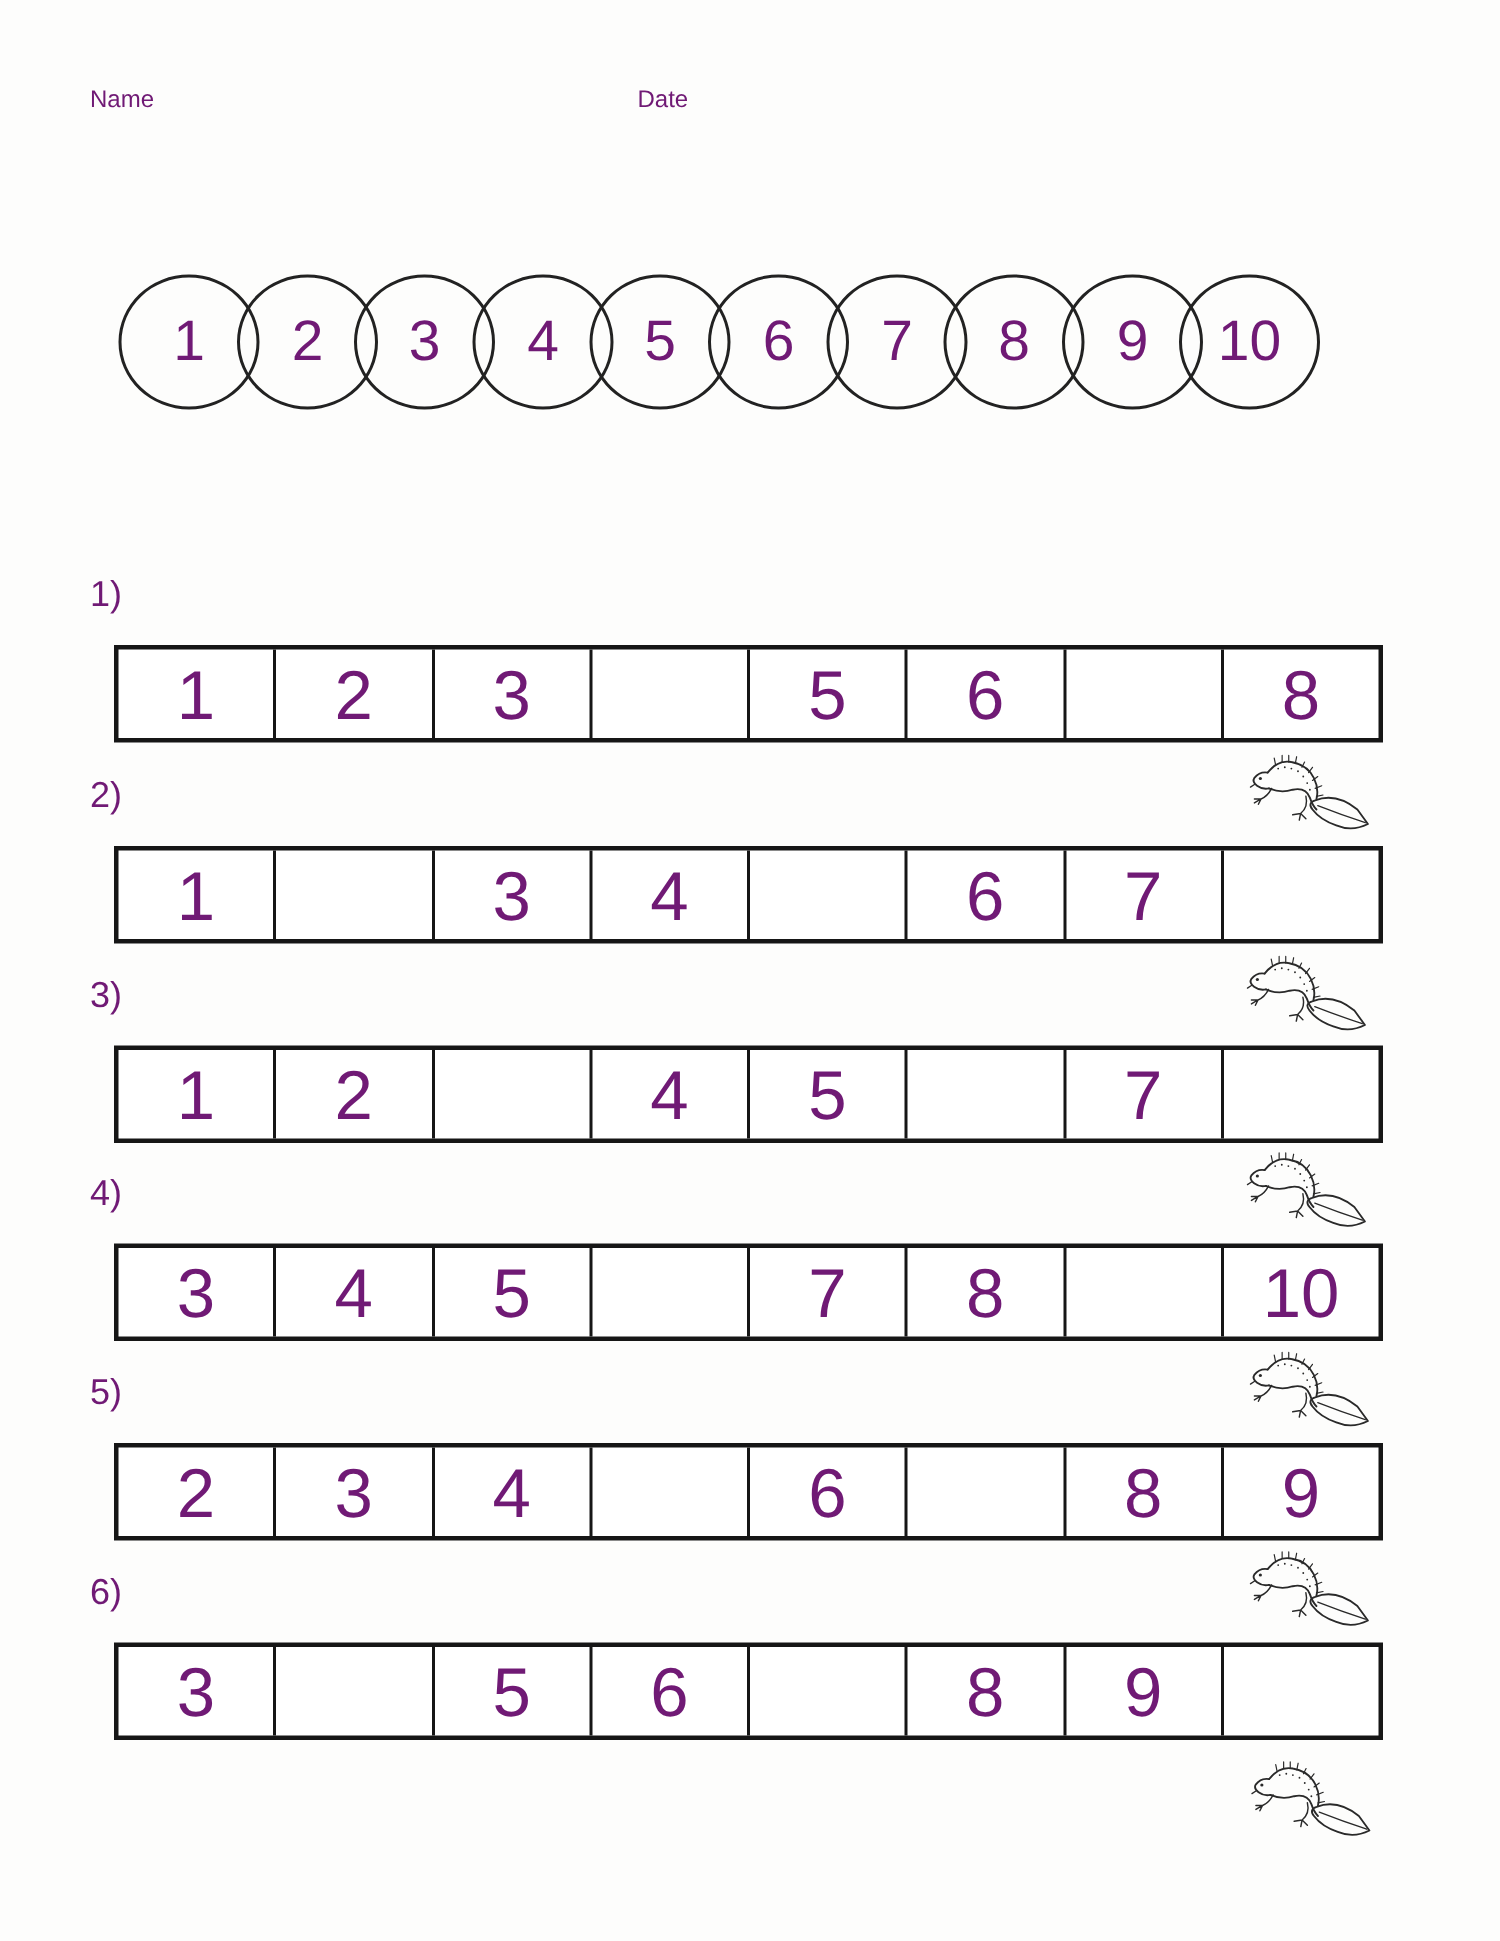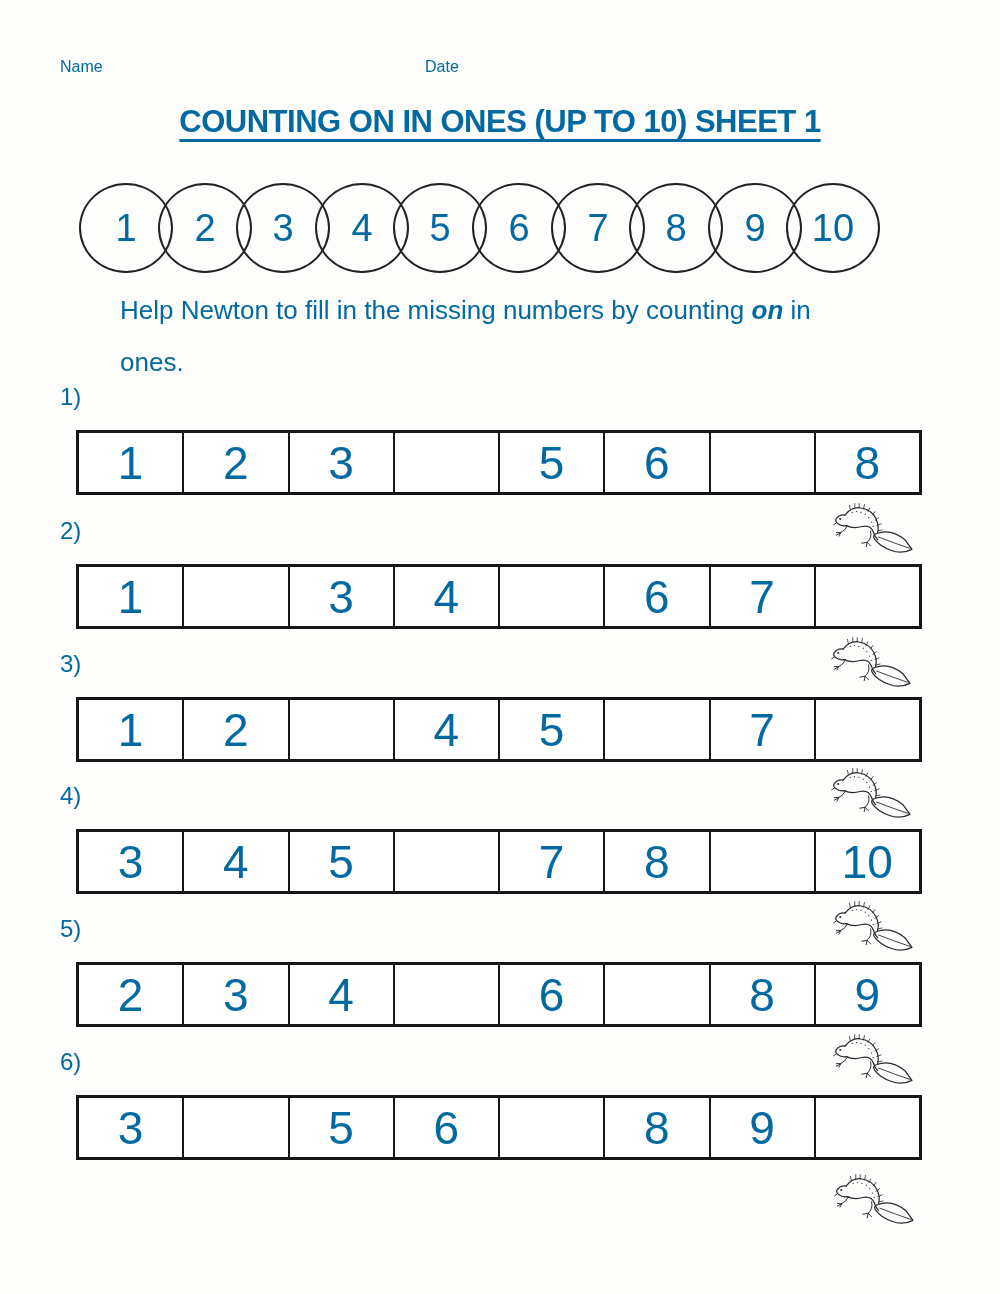--- a/index.html
+++ b/index.html
@@ -1,21 +1,21 @@
 <!DOCTYPE html>
 <html><head>
 <meta charset="utf-8">
 <style>
   * { margin:0; padding:0; box-sizing:border-box; }
   html,body { background:#ffffff; }
   .page {
     position:relative;
     width:1000px; height:1294px;
     background:#fdfdfc;
-    color:#0369a1;
+    color:#701a75;
     font-family:"Liberation Sans", sans-serif;
     overflow:hidden;
   }
   .meta-label { position:absolute; top:58px; font-size:16px; }
   .name-label { left:60px; }
   .date-label { left:412px;margin-left:13px; }
 
   .title {
     position:absolute; left:0; right:0; top:104px;
     text-align:center;
@@ -101,21 +101,20 @@
           <circle cx="48" cy="31" r="0.7"></circle>
           <circle cx="10.5" cy="22.5" r="1.2"></circle>
         </g>
       </g>
     </defs>
   </svg>
 
   <div class="meta-label name-label">Name</div>
   <div class="meta-label date-label">Date</div>
 
-  <div class="title">COUNTING ON IN ONES (UP TO 10) SHEET 1</div>
 
   <div class="track">
     <div class="circle c0">
         <span>1</span>
       </div>
     <div class="circle c1">
         <span>2</span>
       </div>
     <div class="circle c2">
         <span>3</span>
@@ -136,24 +135,20 @@
         <span>8</span>
       </div>
     <div class="circle c8">
         <span>9</span>
       </div>
     <div class="circle c9">
         <span>10</span>
       </div>
   </div>
 
-  <div class="instructions">
-    <div class="l1"><span>Help Newton to fill in the missing numbers by counting </span><span class="em">on</span><span> in</span></div>
-    <div class="l2">ones.</div>
-  </div>
 
   <div class="row-label lbl0">1)</div>
   <div class="strip t0">
     <div class="cell">1</div>
     <div class="cell">2</div>
     <div class="cell">3</div>
     <div class="cell"></div>
     <div class="cell">5</div>
     <div class="cell">6</div>
     <div class="cell"></div>

